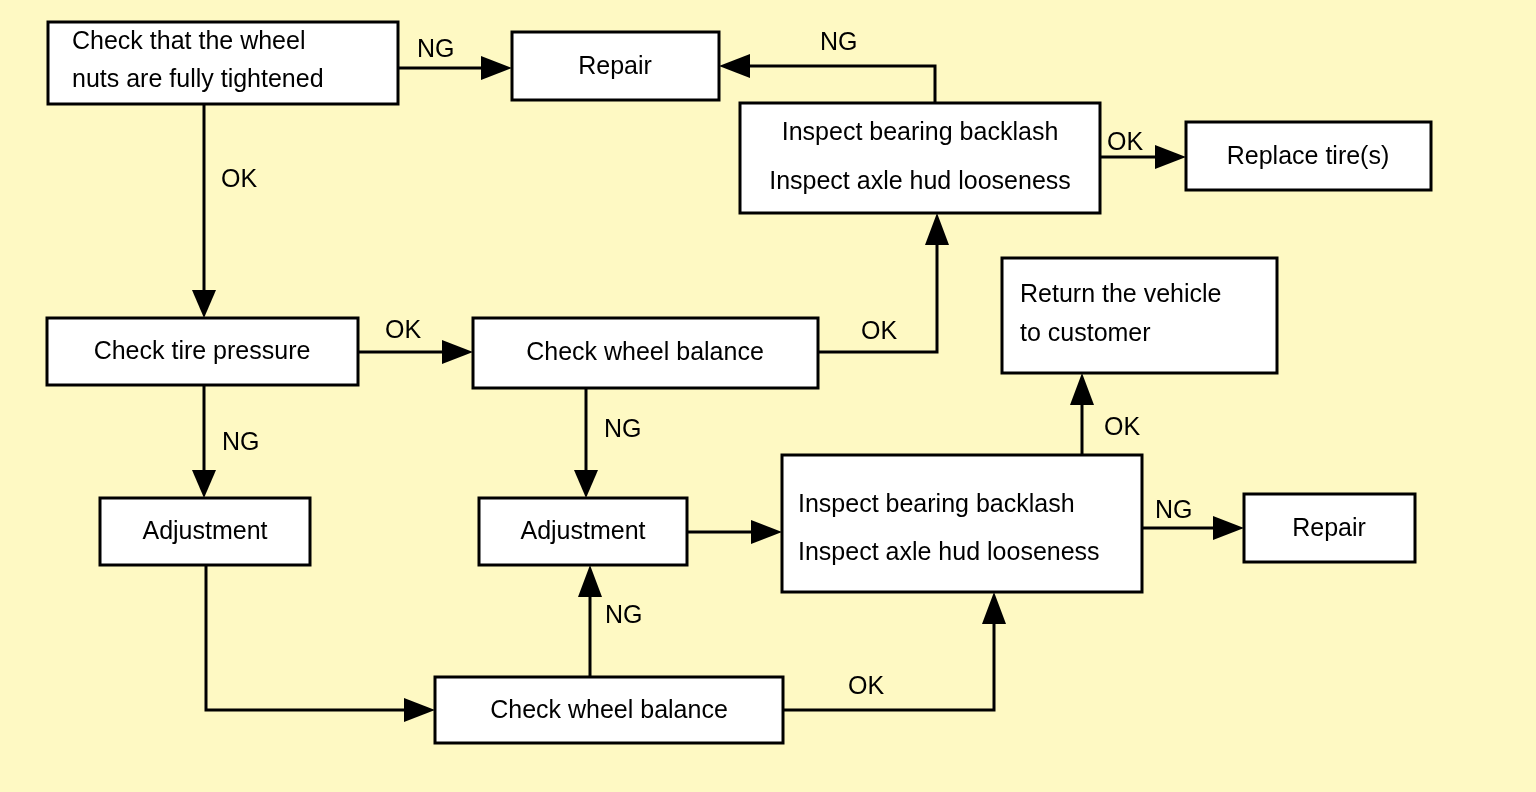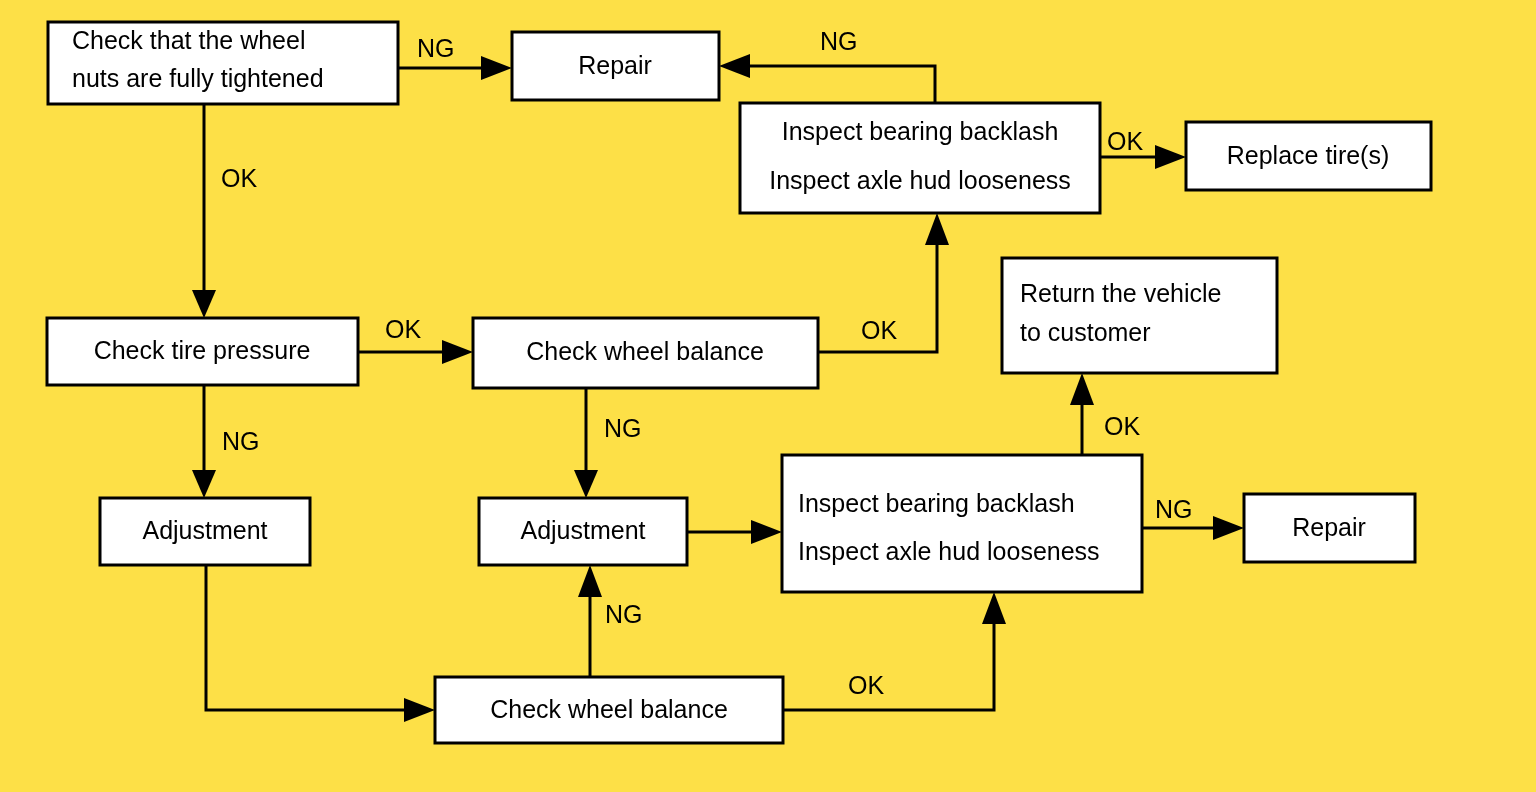--- a/index.html
+++ b/index.html
@@ -10,21 +10,21 @@
   body {
     width: 1536px;
     height: 792px;
     font-family: "Liberation Sans", sans-serif;
     overflow: hidden;
   }
   #flowchart-root {
     position: relative;
     width: 1536px;
     height: 792px;
-    background: #fde047;
+    background: #fef9c3;
   }
   svg#diagram {
     display: block;
     width: 1536px;
     height: 792px;
   }
   .node-box {
     fill: #ffffff;
     stroke: #000000;
     stroke-width: 3;

